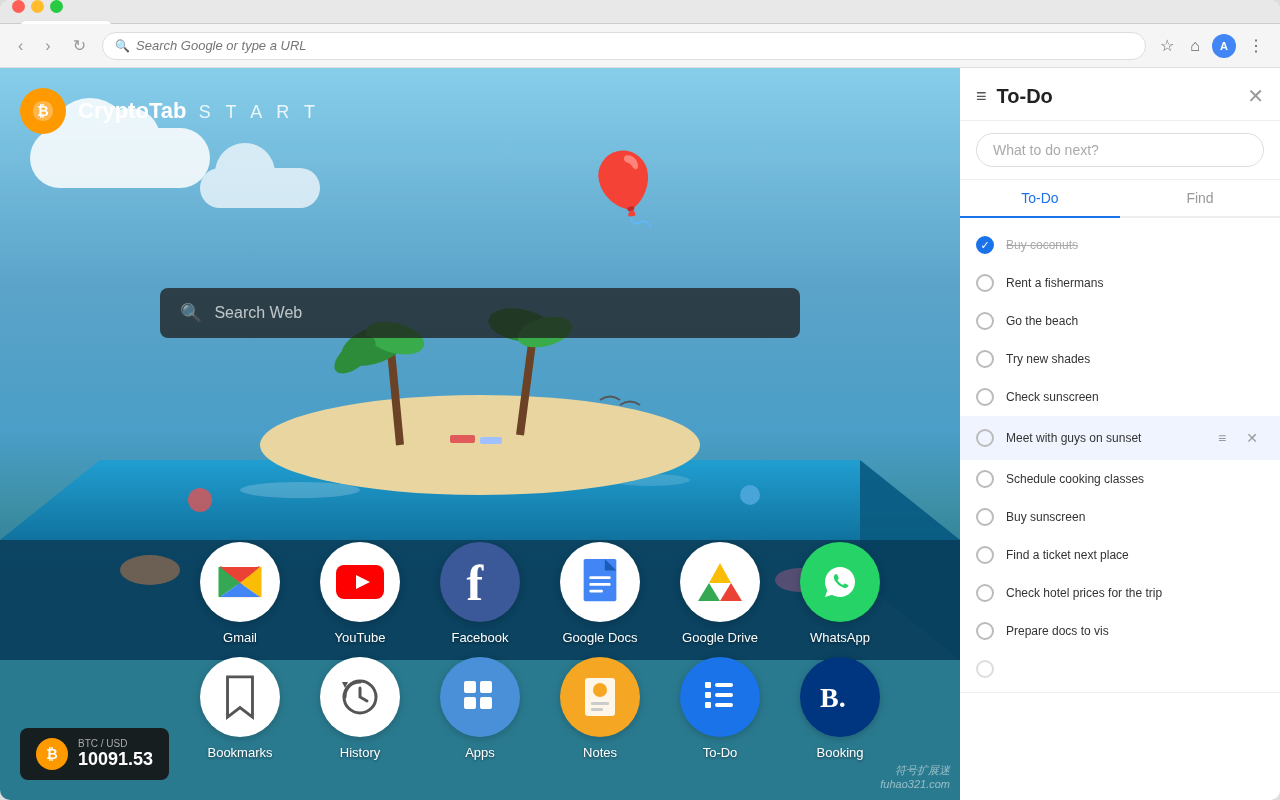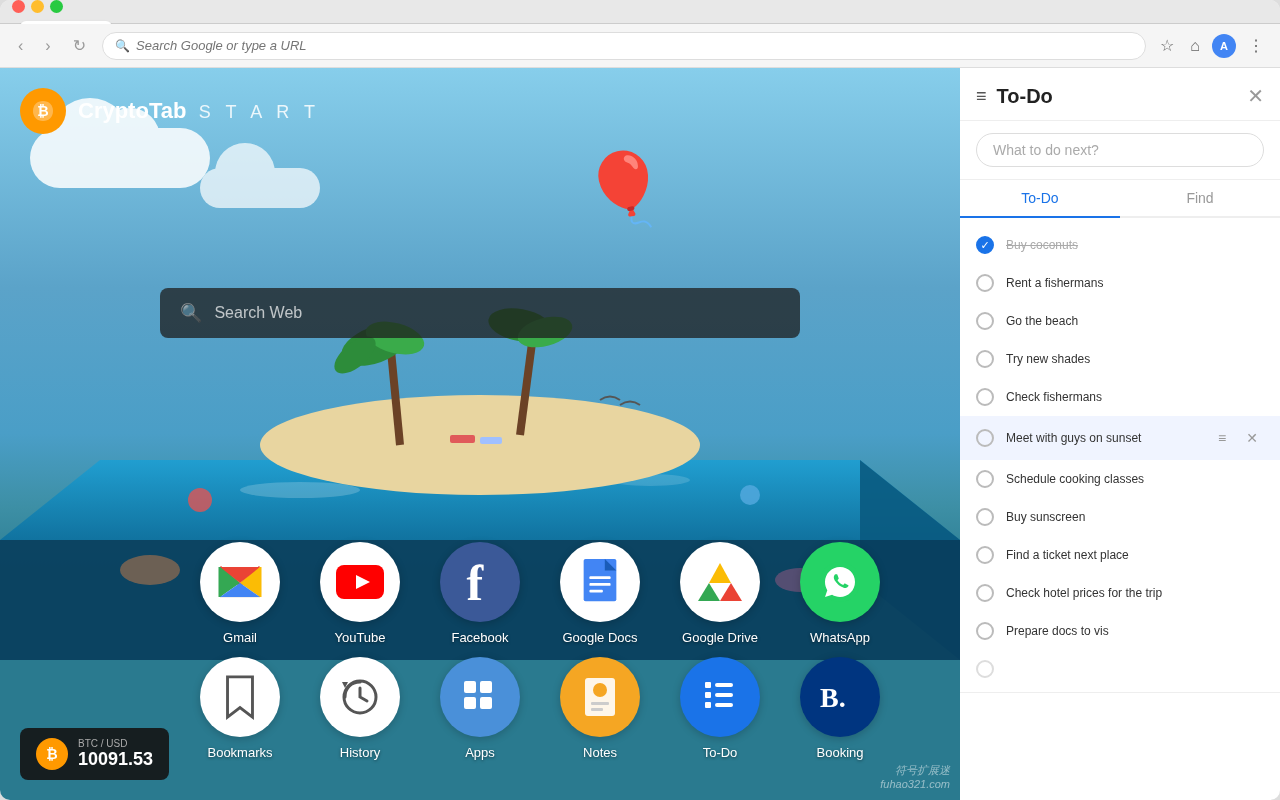--- a/index.html
+++ b/index.html
@@ -417,21 +417,21 @@
           <span class="todo-text">Go the beach</span>
         </div>
 
         <div class="todo-item">
           <div class="todo-checkbox"></div>
           <span class="todo-text">Try new shades</span>
         </div>
 
         <div class="todo-item">
           <div class="todo-checkbox"></div>
-          <span class="todo-text">Check fishermans</span>
+          <span class="todo-text">Check sunscreen</span>
         </div>
 
         <div class="todo-item active-item">
           <div class="todo-checkbox"></div>
           <span class="todo-text">Meet with guys on sunset</span>
           <div class="todo-item-actions">
             <button class="todo-action-btn">≡</button>
             <button class="todo-action-btn">✕</button>
           </div>
         </div>

